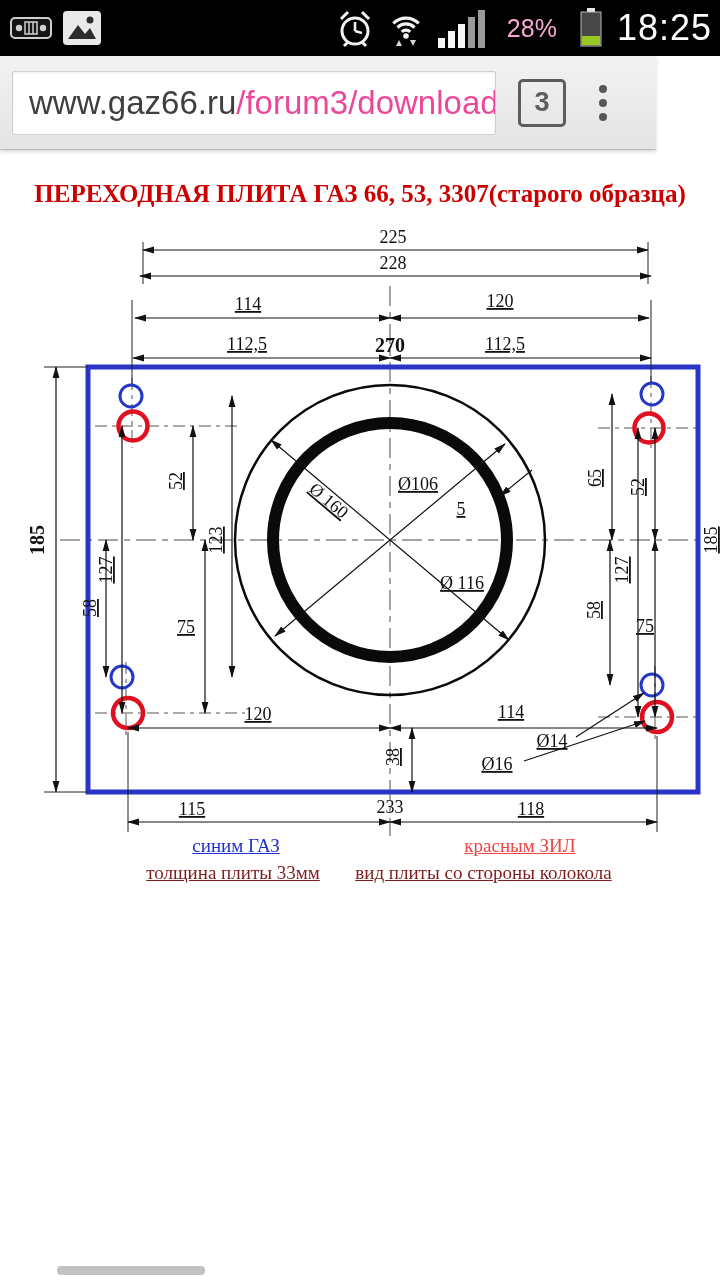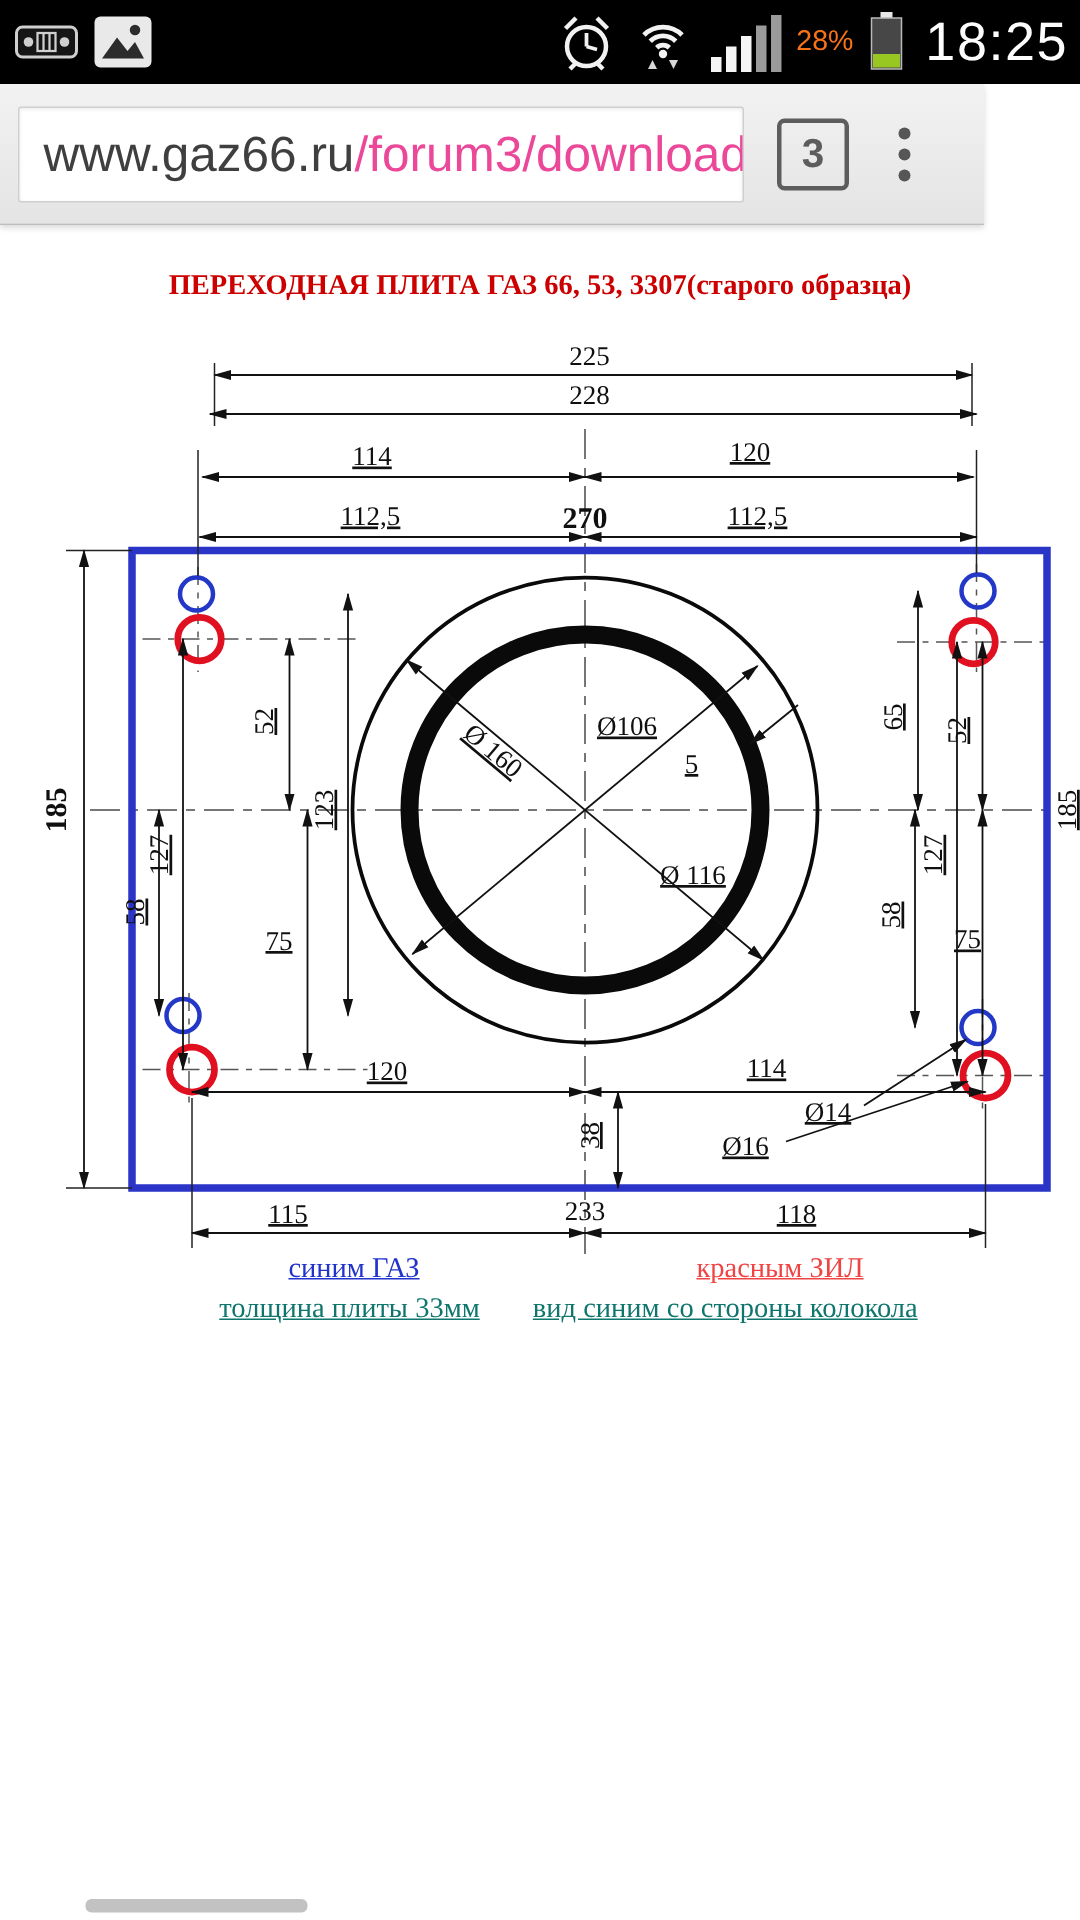--- a/index.html
+++ b/index.html
@@ -5,45 +5,45 @@
   * { box-sizing: border-box; margin: 0; padding: 0; }
   html,body { width:720px; height:1280px; background:#fff; overflow:hidden;
               font-family:"Liberation Sans", sans-serif; }
   .page { position:absolute; top:0; left:0; width:720px; height:1280px; background:#fff; }
 
   
   .status-bar { position:absolute; top:0; left:0; width:720px; height:56px;
                 background:#000; display:flex; align-items:center; padding:0 8px; gap:7px; }
   .sicon { display:flex; align-items:center; }
   .sb-spacer { flex:1; }
-  .battery-pct { color:#f97316; font-size:19px; margin:0 2px; }
+  .battery-pct { color:#f9a8d4; font-size:25px; margin:0 14px; }
   .clock { color:#fdfdfd; font-size:36px; margin-left:6px; letter-spacing:1px; }
 
   
   .address-bar { position:absolute; top:56px; left:0; width:656px; height:94px;
                  background:linear-gradient(#f2f2f2,#e4e4e4);
                  border-bottom:1px solid #bdbdbd; box-shadow:0 2px 4px rgba(0,0,0,0.15);
                  display:flex; align-items:center; padding:0 40px 0 12px; }
   .url-box { flex:1; height:64px; background:#fff; border:1px solid #cfcfcf; border-radius:2px;
              box-shadow:inset 0 1px 3px rgba(0,0,0,0.08); display:flex; align-items:center;
              padding-left:16px; overflow:hidden; white-space:nowrap; font-size:33px; }
   .url-host { color:#3f3f3f; }
   .url-path { color:#ec4899; }
   .tab-btn { width:48px; height:48px; border:3px solid #5d5d5d; border-radius:5px;
              margin:0 24px 0 22px; display:flex; align-items:center; justify-content:center;
              color:#5d5d5d; font-weight:bold; font-size:27px; }
   .menu-btn { width:26px; display:flex; flex-direction:column; align-items:center; gap:6px; }
   .menu-btn .dot { width:8px; height:8px; border-radius:50%; background:#565656; }
 
   
   .drawing-title { position:absolute; top:180px; left:0; width:720px; text-align:center;
-                   font-family:"Liberation Serif", serif; font-weight:bold; font-size:19px;
+                   font-family:"Liberation Serif", serif; font-weight:bold; font-size:25px;
                    color:#cc0000; }
   .legend { position:absolute; font-family:"Liberation Serif", serif; font-size:19px;
-            text-align:center; text-decoration:underline; color:#0f766e; }
+            text-align:center; text-decoration:underline; color:#7f1d1d; }
   .legend.blue { color:#2233cc; }
   .legend.red  { color:#ef4444; }
   .scroll-indicator { position:absolute; left:57px; top:1266px; width:148px; height:9px;
                       background:#c2c2c2; border-radius:4px; }
 
   
   svg.drawing { position:absolute; top:0; left:0; pointer-events:none; }
   svg.drawing text { font-family:"Liberation Serif", serif; font-size:18px; fill:#101010;
                      text-anchor:middle; }
   svg.drawing text.u { text-decoration:underline; }
@@ -136,21 +136,21 @@
       <span class="dot"></span>
       <span class="dot"></span>
     </div>
   </div>
 
   <div class="drawing-title">ПЕРЕХОДНАЯ ПЛИТА ГАЗ 66, 53, 3307(старого образца)</div>
 
   <div class="legend blue" style="left:136px; top:835px; width:200px;">синим ГАЗ</div>
   <div class="legend red" style="left:420px; top:835px; width:200px;">красным ЗИЛ</div>
   <div class="legend" style="left:113px; top:862px; width:240px;">толщина плиты 33мм</div>
-  <div class="legend" style="left:341px; top:862px; width:285px;">вид синим со стороны колокола</div>
+  <div class="legend" style="left:341px; top:862px; width:285px;">вид плиты со стороны колокола</div>
 
   <div class="scroll-indicator"></div>
 
   <svg class="drawing" width="720" height="1280" viewBox="0 0 720 1280">
     <defs>
       <marker id="ah" markerWidth="12" markerHeight="8" refX="11" refY="4" orient="auto-start-reverse" markerUnits="userSpaceOnUse">
         <path d="M0,0.6 L12,4 L0,7.4 Z" fill="#111"></path>
       </marker>
     </defs>
 

